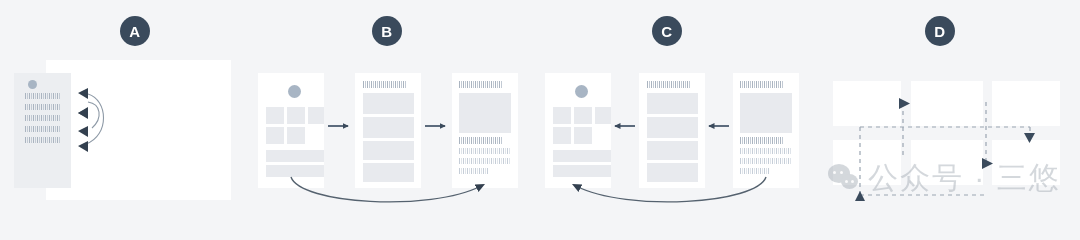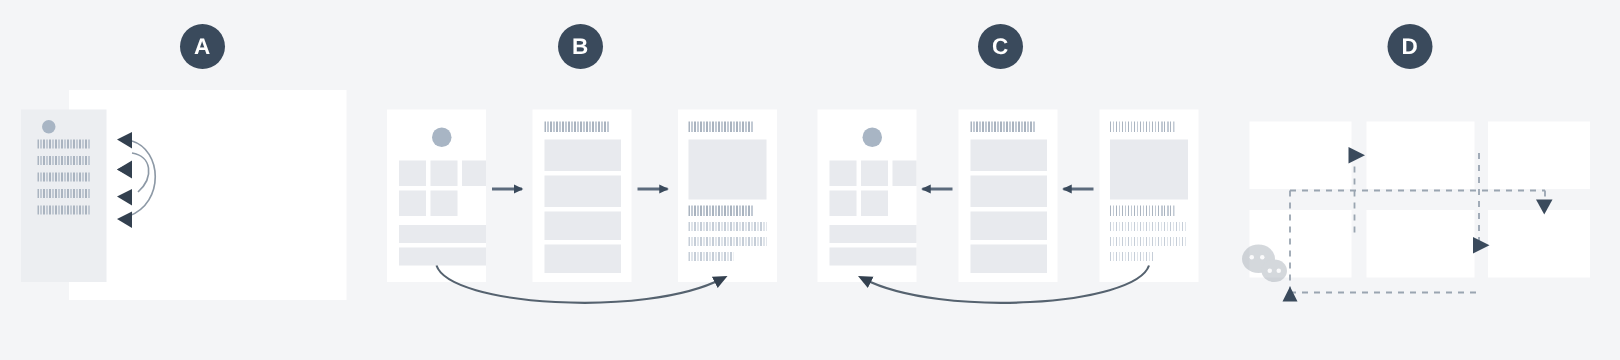--- a/index.html
+++ b/index.html
@@ -255,15 +255,16 @@
 
   <div class="watermark">
     <div class="wm-logo">
       <div class="wm-bubble wm-b1"></div>
       <div class="wm-bubble wm-b2"></div>
       <div class="wm-eye" style="left:5px; top:7px;"></div>
       <div class="wm-eye" style="left:12px; top:7px;"></div>
       <div class="wm-eye" style="left:17px; top:16px;"></div>
       <div class="wm-eye" style="left:23px; top:16px;"></div>
     </div>
+    <div class="wm-text">公众号 · 三悠</div>
   </div>
 
 </div>
 
 </body></html>

